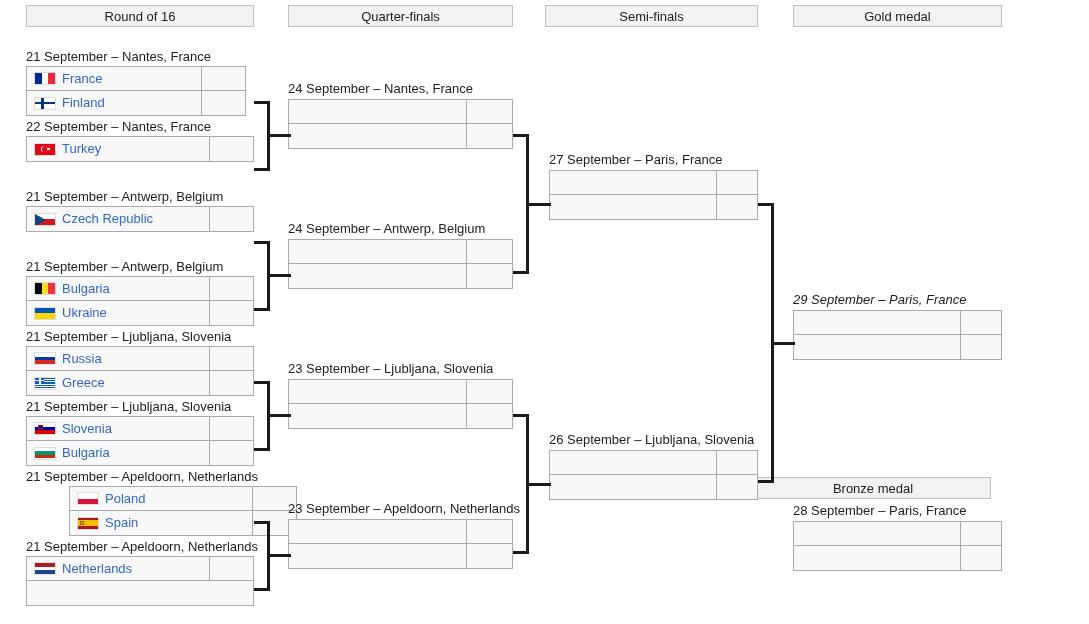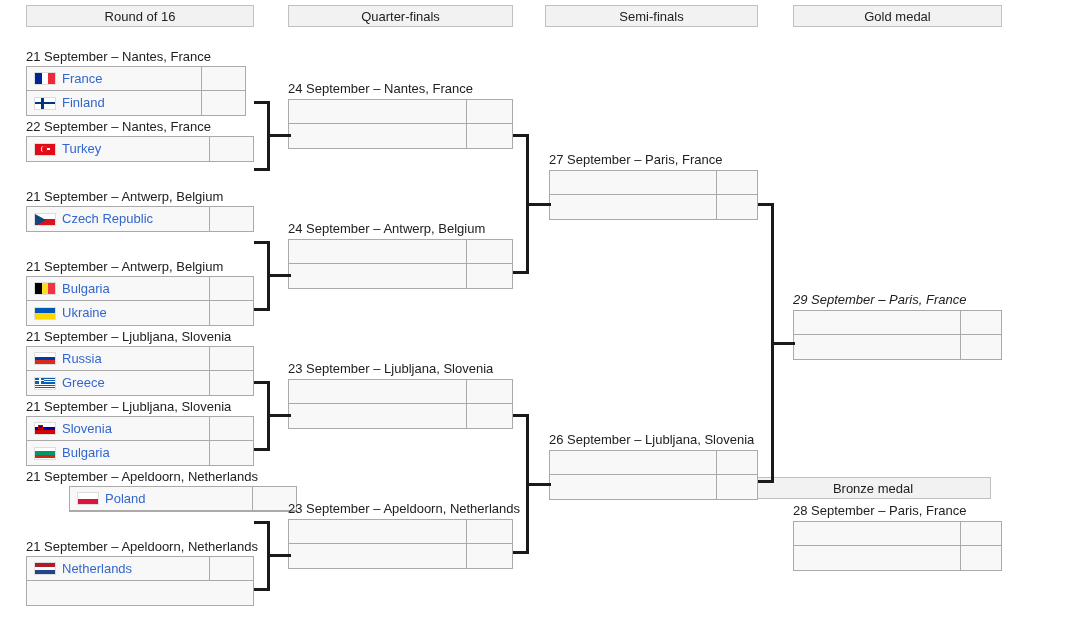--- a/index.html
+++ b/index.html
@@ -259,20 +259,32 @@
     </div>
     <div class="date-label" style="left: 26px; top: 470px;">21 September – Apeldoorn, Netherlands</div>
     <div class="match" style="left: 26px; top: 486px; width: 228px; margin-left: 43px;">
       <div class="match-row first">
         <div class="team-cell">
           <span class="flag">
             <i style="left:0;top:0%;width:100%;height:50%;background:#ffffff;"></i>
             <i style="left:0;top:50%;width:100%;height:50%;background:#dc143c;"></i>
           </span>
           <span class="team-name">Poland</span>
+        </div>
+        <div class="score-cell" style="width: 43px;"></div>
+      </div>
+      <div class="match-row">
+        <div class="team-cell">
+          <span class="flag">
+            <i style="left:0;top:0%;width:100%;height:25%;background:#aa151b;"></i>
+            <i style="left:0;top:25%;width:100%;height:50%;background:#f1bf00;"></i>
+            <i style="left:0;top:75%;width:100%;height:25%;background:#aa151b;"></i>
+            <i style="left:12%;top:32%;width:16%;height:34%;background:#c8a037;border:1px solid #8d6b1e;box-sizing:border-box;"></i>
+          </span>
+          <span class="team-name">Spain</span>
         </div>
         <div class="score-cell" style="width: 43px;"></div>
       </div>
     </div>
     <div class="date-label" style="left: 26px; top: 540px;">21 September – Apeldoorn, Netherlands</div>
     <div class="match" style="left: 26px; top: 556px; width: 228px;">
       <div class="match-row first">
         <div class="team-cell">
           <span class="flag">
             <i style="left:0;top:0%;width:100%;height:33.4%;background:#ae1c28;"></i>

